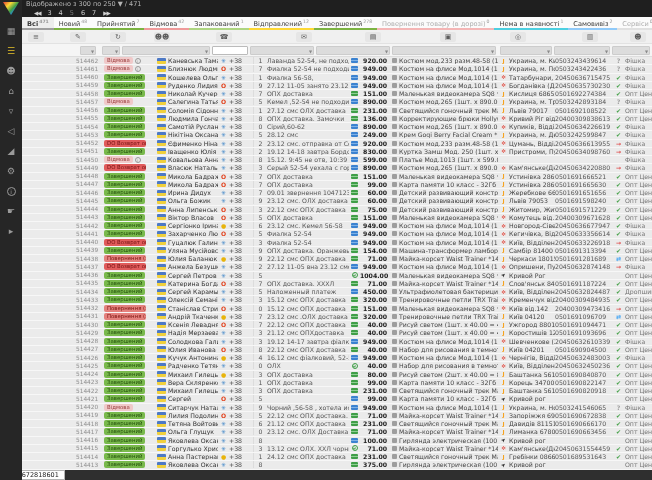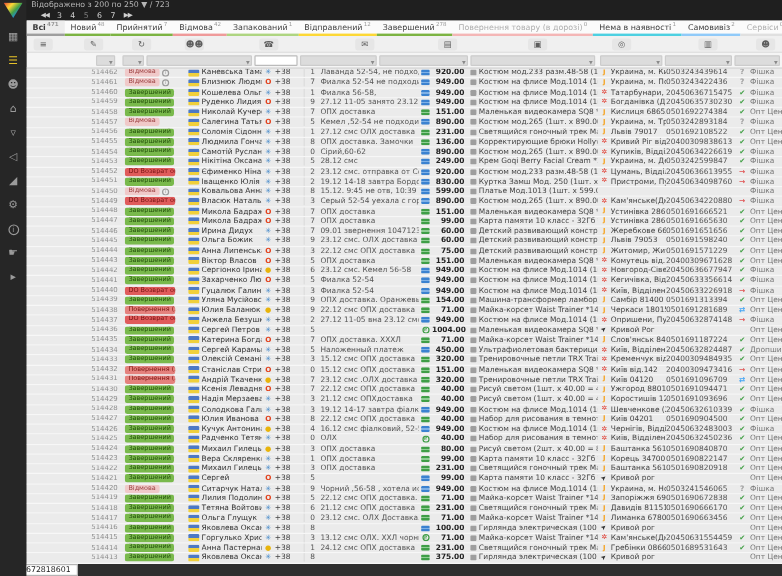--- a/index.html
+++ b/index.html
@@ -134,21 +134,21 @@
       <div class="sb-ico">◢</div>
       <div class="sb-ico">⚙</div>
       <div class="sb-ico">
         <span class="sb-circle">i</span>
       </div>
       <div class="sb-ico">☛</div>
       <div class="sb-ico">▸</div>
     </div>
   <div id="main">
     <div id="topbar">
-      <div class="line1">Відображено з 200 по 250 ▼ / 723</div>
+      <div class="line1">Відображено з 300 по 250 ▼ / 471</div>
       <div id="pager">
           <span class="nav">◀◀</span>
           <span>3</span>
           <span>4</span>
           <span class="cur">5</span>
           <span>6</span>
           <span>7</span>
           <span class="nav">▶▶</span>
         </div>
     </div>

